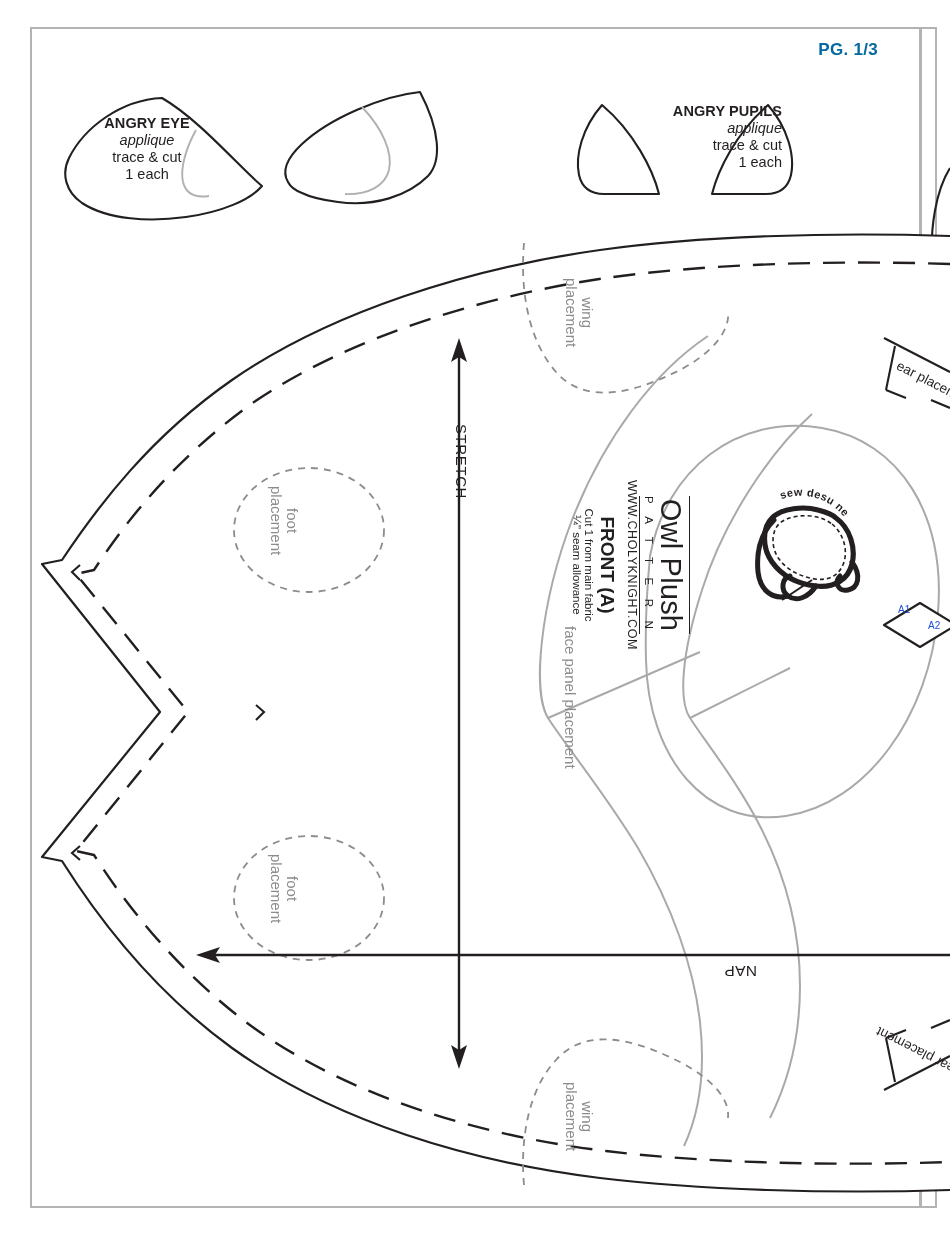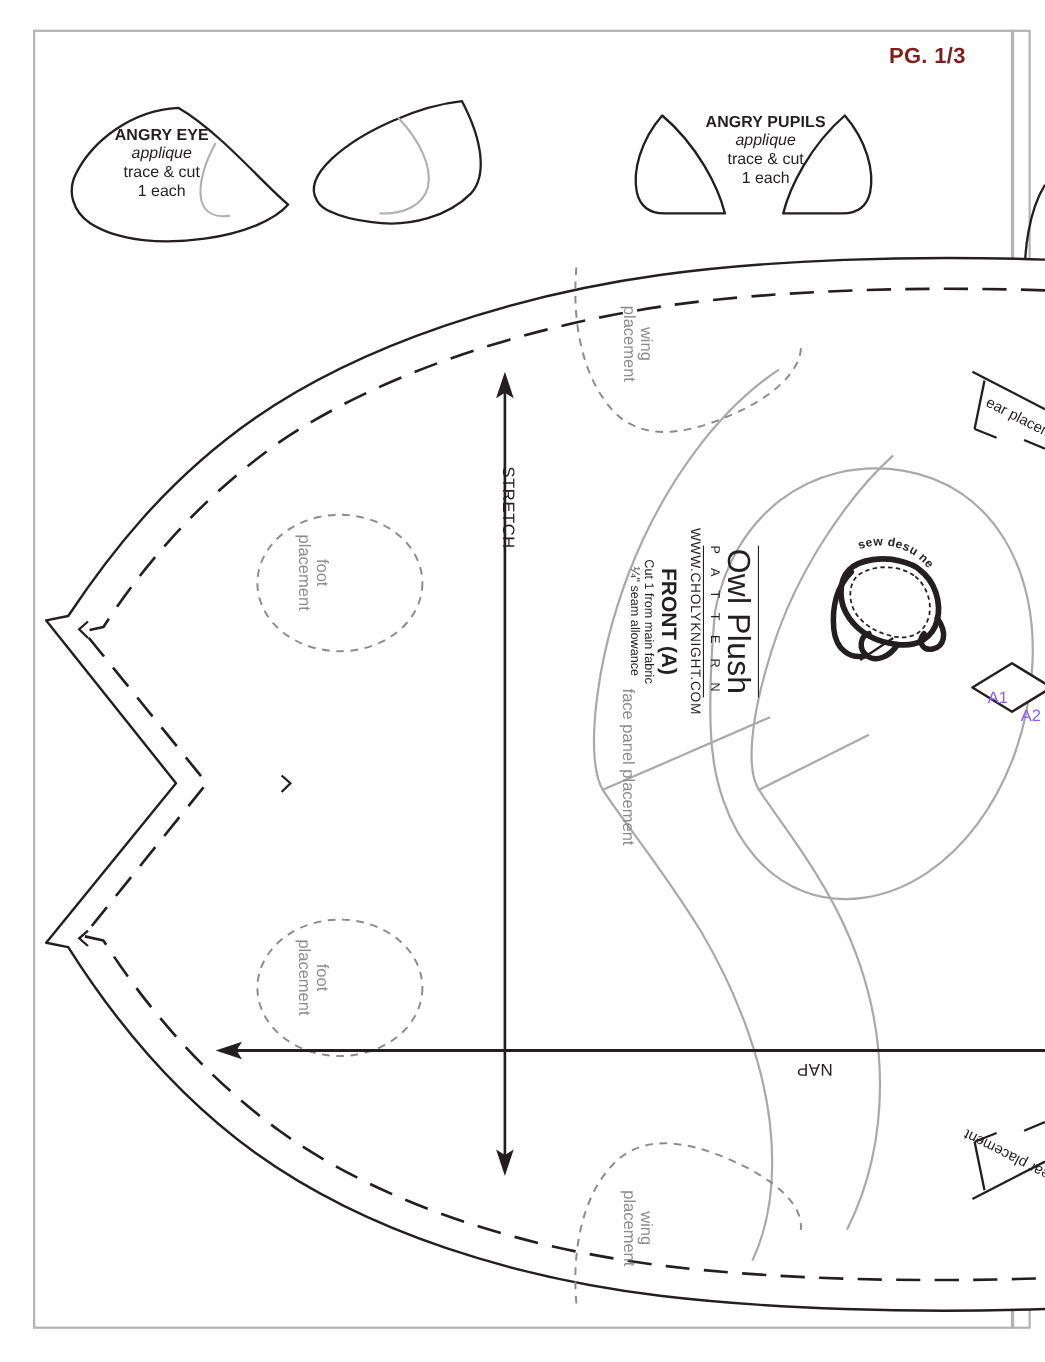--- a/index.html
+++ b/index.html
@@ -6,22 +6,22 @@
   body{width:950px;height:1238px;overflow:hidden;
        font-family:"Liberation Sans", sans-serif;color:#231f20;}
   #page{position:relative;width:950px;height:1238px;background:#fff;}
 
   
   #page-border{position:absolute;left:30px;top:27px;width:907px;height:1181px;
      border:2px solid #b3b3b3;box-sizing:border-box;pointer-events:none;}
   #tile-seam{position:absolute;left:919px;top:27px;width:3px;height:1181px;
      background:#b3b3b3;}
 
-  #pg-label{position:absolute;right:72px;top:40px;font-size:20px;
-     font-weight:bold;color:#7f1d1d;letter-spacing:.3px;}
+  #pg-label{position:absolute;right:72px;top:40px;font-size:17px;
+     font-weight:bold;color:#0369a1;letter-spacing:.3px;}
 
   svg.layer{position:absolute;left:0;top:0;width:950px;height:1238px;
      overflow:visible;pointer-events:none;}
 
   
   .rot90{transform:rotate(90deg);transform-origin:0 0;white-space:nowrap;}
   .rot180{transform:rotate(180deg);white-space:nowrap;}
 
   
   .app-title{font-size:14.5px;font-weight:bold;color:#231f20;letter-spacing:.1px;}
@@ -53,21 +53,21 @@
   .brand-sub{font-size:11.5px;color:#231f20;letter-spacing:5.2px;
      margin-top:-1px;}
   .brand-url{font-size:12.5px;color:#231f20;letter-spacing:.6px;
      margin-bottom:2px;}
   .piece-name{font-size:19px;font-weight:bold;color:#231f20;margin-top:5px;}
   .piece-note{font-size:11.5px;color:#231f20;margin-top:1px;}
   .piece-note2{font-size:11.5px;color:#231f20;}
 
   
   #tilemark{position:absolute;left:884px;top:603px;width:72px;height:44px;}
-  #tilemark .txt{position:absolute;top:23px;font-size:15px;color:#8b5cf6;}
+  #tilemark .txt{position:absolute;top:1px;font-size:10px;color:#1d4ed8;}
   #tilemark .t1{left:14px;}
   #tilemark .t2{left:44px;margin-top:16px;}
 
   .edge-lbl{position:absolute;color:#231f20;font-size:13.5px;white-space:nowrap;}
 </style>
 </head>
 <body>
 
 <div id="page">
 
@@ -199,21 +199,21 @@
     </g>
   </svg>
 
   <div class="app-block" style="left:72px;top:115px;width:150px;">
     <div class="app-title">ANGRY EYE</div>
     <div class="app-italic">applique</div>
     <div class="app-line">trace &amp; cut</div>
     <div class="app-line">1 each</div>
   </div>
 
-  <div class="app-block" style="left:610px;top:103px;width:172px;">
+  <div class="app-block" style="left:610px;top:103px;width:172px;text-align:right;">
     <div class="app-title">ANGRY PUPILS</div>
     <div class="app-italic">applique</div>
     <div class="app-line">trace &amp; cut</div>
     <div class="app-line">1 each</div>
   </div>
 
   <div class="stretch-lbl rot90" style="left:470px;top:424px;">STRETCH</div>
 
   <div class="nap-lbl rot180" style="left:724px;top:962px;">NAP</div>
 

